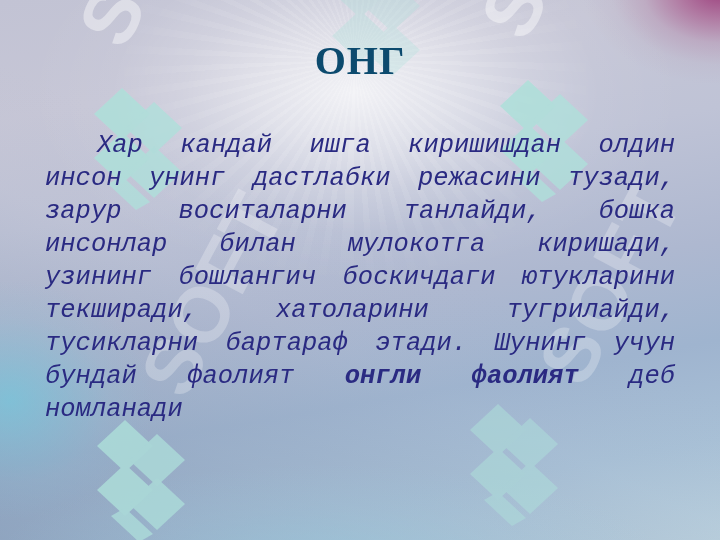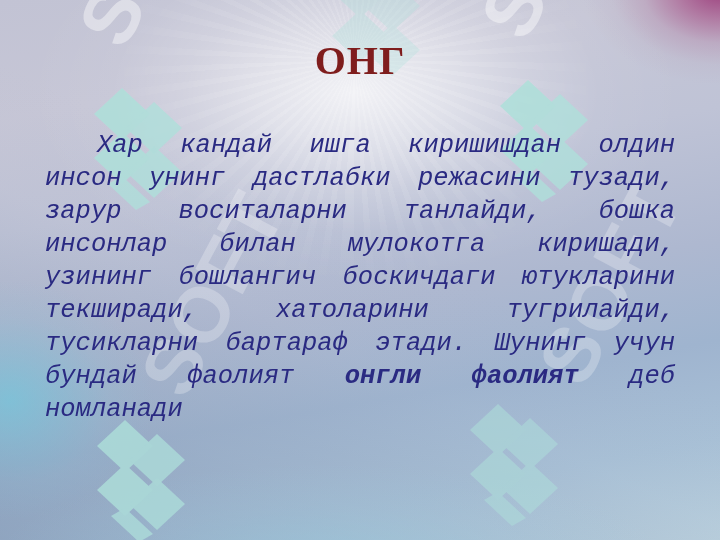--- a/index.html
+++ b/index.html
@@ -106,21 +106,21 @@
 
   #title {
     position: absolute;
     left: 0; right: 0;
     top: 38px;
     text-align: center;
     font-family: "Liberation Serif", serif;
     font-weight: 700;
     font-size: 40px;
     line-height: 46px;
-    color: #7f1d1d;
+    color: #0c4a6e;
     letter-spacing: 1px;
   }
 
   #bodybox {
     position: absolute;
     left: 33px;
     top: 117px;
     width: 654px;
   }
   #bodytext {

